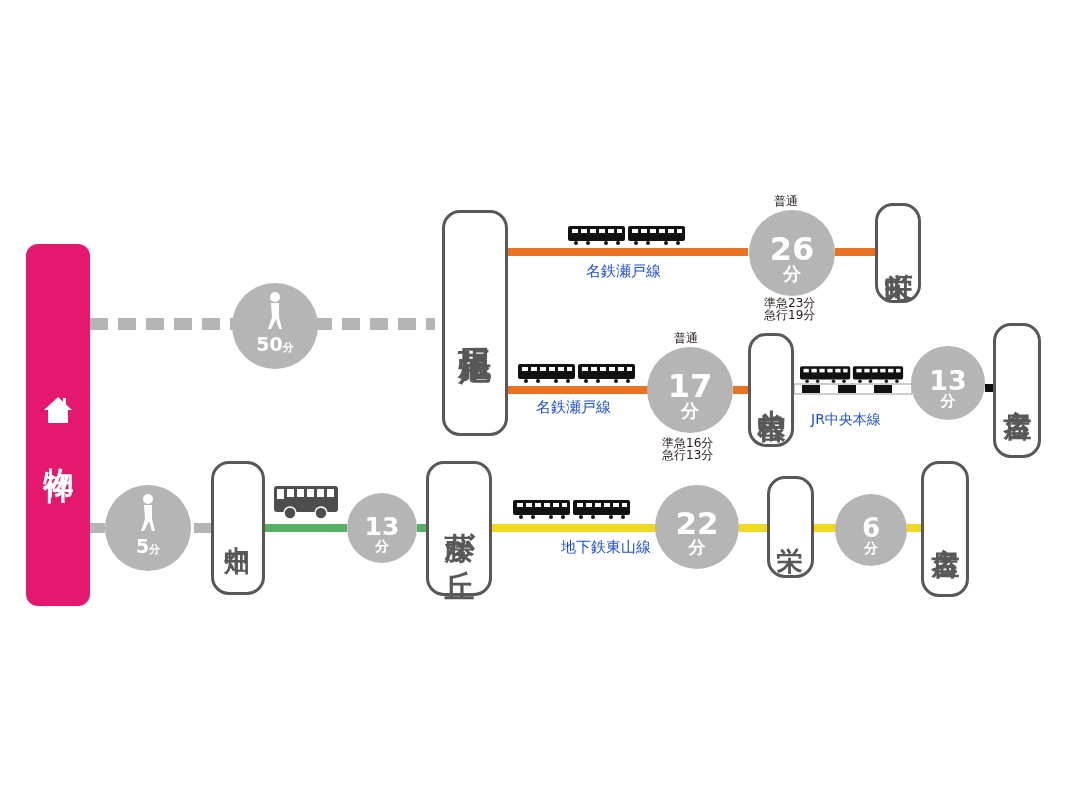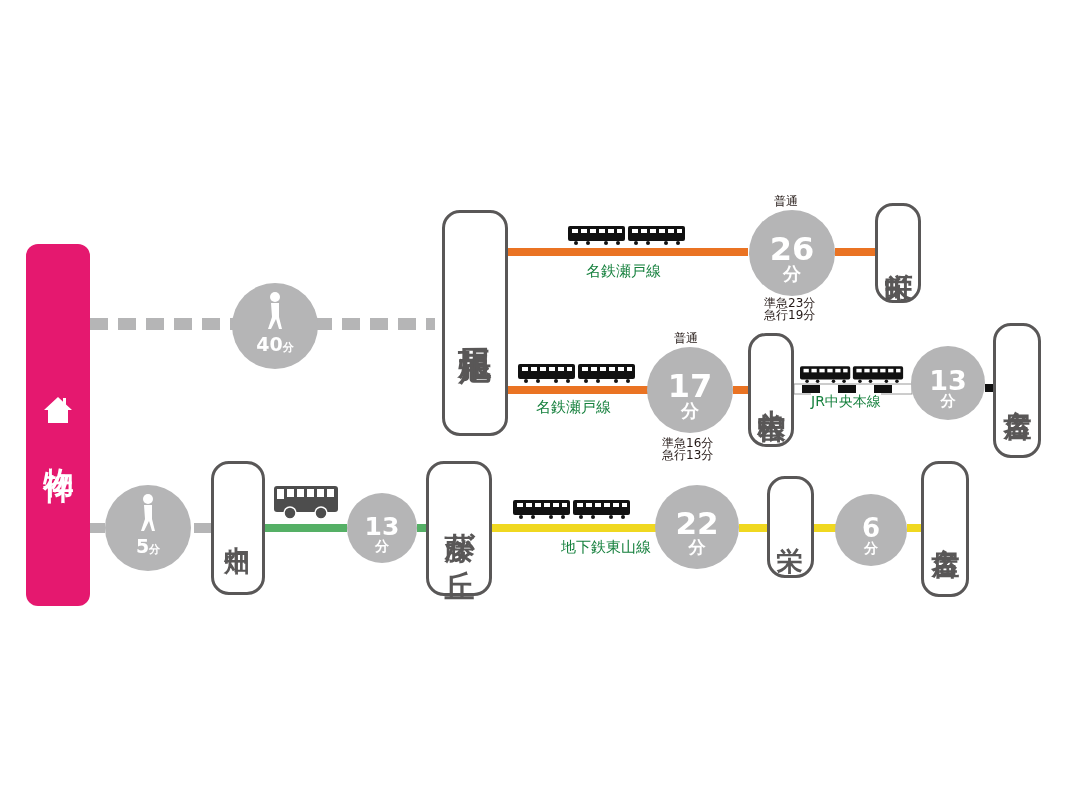--- a/index.html
+++ b/index.html
@@ -18,41 +18,41 @@
   .station span { writing-mode:vertical-rl; text-orientation:upright; letter-spacing:2px; }
   .circle { border-radius:50%; background:#b5b5b6; color:#fff; display:flex;
             flex-direction:column; align-items:center; justify-content:center; font-weight:bold; }
   .circle .num { line-height:1;margin-top:10px; }
   .circle .unit { line-height:1; }
   .line { height:8px; }
   .orange { background:#ea7323; }
   .green { background:#55b066; }
   .yellow { background:#f0d820; }
   .gray { background:#b5b5b6; }
-  .line-name { font-size:15px; color:#15803d; white-space:nowrap;text-align:right; }
+  .line-name { font-size:15px; color:#1d4ed8; white-space:nowrap;text-align:right; }
   .note { font-size:12px; color:#231815; line-height:12px; text-align:center; white-space:nowrap; }
   .dash { height:12px; background:repeating-linear-gradient(90deg,#b5b5b6 0 18px,transparent 18px 28px); }
 </style>
 </head>
 <body>
 
 <div class="abs origin">
   <svg class="house" viewBox="0 0 32 32">
     <polygon points="16,3 2,16 6,16 6,29 26,29 26,16 30,16 24,10.5 24,4 21,4 21,7.7" fill="#fff"></polygon>
   </svg>
   <span class="label">物件</span>
 </div>
 
 <div class="abs dash" style="left:90px; top:318px; width:345px;"></div>
 <div class="abs circle" style="left:232px; top:283px; width:86px; height:86px;">
   <svg width="20" height="42" viewBox="0 0 20 42" style="margin-top:-6px">
     <circle cx="10" cy="6" r="5" fill="#fff"></circle>
     <path d="M6 12 L14 12 L14 26 L17 38 L14 38 L11 28 L6 38 L3 38 L7 26 Z" fill="#fff"></path>
   </svg>
-  <div style="font-size:19px;"><span class="num">40</span><span style="font-size:11px">分</span></div>
+  <div style="font-size:19px;"><span class="num">50</span><span style="font-size:11px">分</span></div>
 </div>
 
 <div class="abs station" style="left:442px; top:210px; width:66px; height:226px; font-size:34px;">
   <span>尾張旭</span>
 </div>
 
 <div class="abs line orange" style="left:508px; top:248px; width:240px;"></div>
 <svg class="abs" style="left:568px; top:226px;" width="118" height="20" viewBox="0 0 118 20">
   <rect x="0" y="0" width="57" height="15" rx="2" fill="#111"></rect>
     <rect x="60" y="0" width="57" height="15" rx="2" fill="#111"></rect>
@@ -167,21 +167,21 @@
       <circle cx="8" cy="17" r="2"></circle>
       <circle cx="20" cy="17" r="2"></circle>
       <circle cx="38" cy="17" r="2"></circle>
       <circle cx="50" cy="17" r="2"></circle>
       <circle cx="68" cy="17" r="2"></circle>
       <circle cx="80" cy="17" r="2"></circle>
       <circle cx="98" cy="17" r="2"></circle>
       <circle cx="110" cy="17" r="2"></circle>
     </g>
 </svg>
-<div class="abs line-name" style="left:811px; top:393px; font-size:14px; background:#fff;">JR中央本線</div>
+<div class="abs line-name" style="left:811px; top:411px; font-size:14px; background:#fff;">JR中央本線</div>
 <div class="abs circle" style="left:911px; top:346px; width:74px; height:74px;">
   <span class="num" style="font-size:27px;">13</span>
   <span class="unit" style="font-size:15px;">分</span>
 </div>
 <div class="abs" style="left:985px; top:384px; width:8px; height:8px; background:#111;"></div>
 <div class="abs station" style="left:993px; top:323px; width:48px; height:135px; font-size:28px;">
   <span>名古屋</span>
 </div>
 
 <div class="abs line gray" style="left:90px; top:523px; width:15px; height:10px;"></div>

